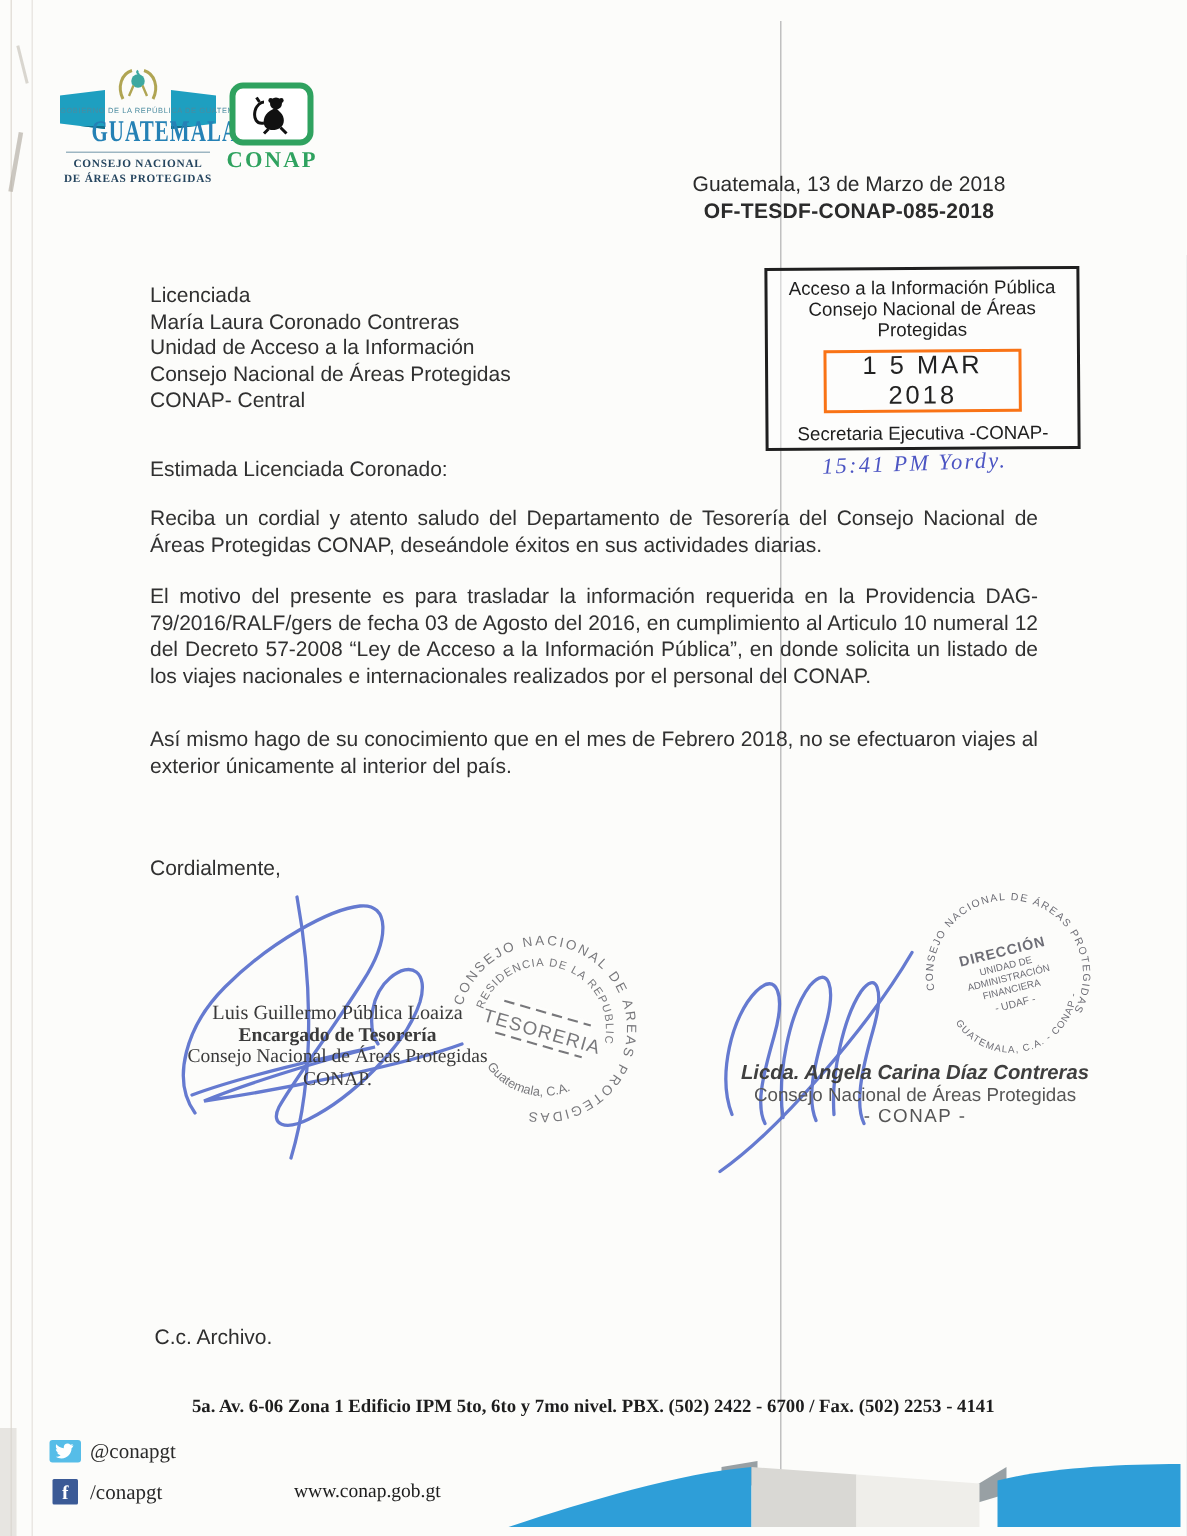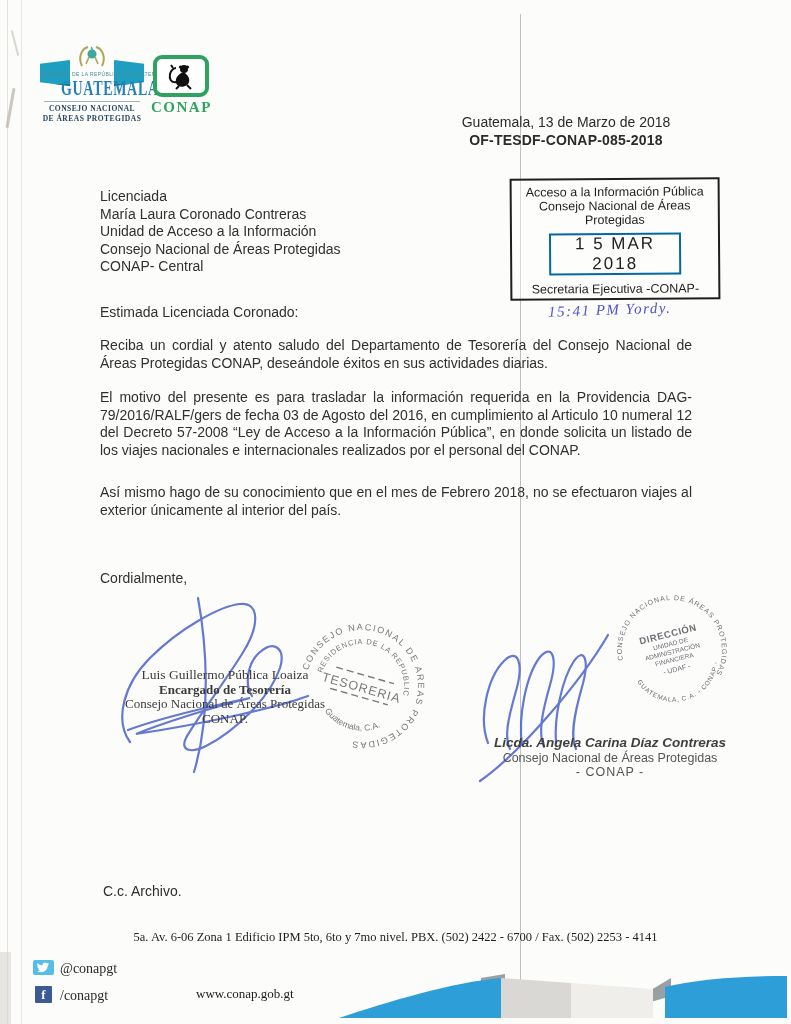--- a/index.html
+++ b/index.html
@@ -31,45 +31,45 @@
   .conap-word{font-family:"Liberation Serif",serif;font-weight:bold;font-size:15px;letter-spacing:1.5px;color:#2fa25f;margin-top:2px;}
 
   
   .dateblock{position:absolute;left:438px;top:114px;width:256px;text-align:center;font-size:14px;color:#2b2b2b;}
   .dateblock .ref{font-weight:bold;margin-top:2px;letter-spacing:.2px;}
 
   
   .rstamp{position:absolute;left:510px;top:178px;width:206px;height:118px;border:2px solid #1f1f1f;transform:rotate(-.4deg);background:rgba(255,255,255,.4);text-align:center;color:#1e1e1e;}
   .rstamp .l1{font-size:12.5px;margin-top:5px;}
   .rstamp .l2{font-size:12.5px;}
-  .rstamp .datebox{margin:6px auto 0 auto;width:128px;height:38px;border:2px solid #0369a1;display:flex;align-items:center;justify-content:center;font-size:17px;letter-spacing:2px;color:#222;}
+  .rstamp .datebox{margin:6px auto 0 auto;width:128px;height:38px;border:2px solid #f97316;display:flex;align-items:center;justify-content:center;font-size:17px;letter-spacing:2px;color:#222;}
   .rstamp .l3{font-size:12.5px;margin-top:7px;}
 
   .handnote{position:absolute;left:548px;top:301px;width:160px;font-family:"Liberation Serif",serif;font-style:italic;font-size:15px;letter-spacing:1.5px;color:#4c55c3;transform:rotate(-2deg);}
 
   
   .abs{position:absolute;}
   .body-text{left:100px;width:592px;font-size:14px;line-height:17.5px;color:#303030;}
   .just{text-align:justify;}
   .recipient div{white-space:nowrap;}
 
   
   .sig-left-text{position:absolute;left:92px;top:668px;width:266px;text-align:center;font-family:"Liberation Serif",serif;font-size:13px;line-height:14.5px;color:#3a3a3a;}
   .sig-left-text .nm{font-size:13.5px;}
   .sig-left-text .ti{font-weight:bold;}
-  .sig-right-text{position:absolute;left:460px;top:707px;width:300px;text-align:center;color:#4a4a4a;margin-top:28px;}
+  .sig-right-text{position:absolute;left:460px;top:707px;width:300px;text-align:center;color:#4a4a4a;}
   .sig-right-text .nm{font-weight:bold;font-style:italic;font-size:13.5px;color:#3f3f3f;}
   .sig-right-text .ti{font-size:10.5px;color:#6a6a6a;margin-top:1px;}
   .sig-right-text .org{font-size:12.5px;color:#555;margin-top:1px;}
   .sig-right-text .org2{font-size:12.5px;color:#555;letter-spacing:1px;}
   svg text{font-family:"Liberation Sans",sans-serif;}
 
   
   .cc{position:absolute;left:103px;top:883px;font-size:14px;color:#2e2e2e;}
-  .addr{position:absolute;left:0;top:930px;width:791px;text-align:center;font-family:"Liberation Serif",serif;font-size:12.5px;color:#1d1d1d;}
+  .addr{position:absolute;left:0;top:930px;width:791px;text-align:center;font-family:"Liberation Serif",serif;font-size:12.5px;color:#1d1d1d;font-weight:bold;}
   .soc-ic{position:absolute;display:flex;align-items:center;justify-content:center;}
   .tw{left:33px;top:960px;width:21px;height:15px;background:#56bde8;border-radius:2px;}
   .fb{left:35px;top:986px;width:17px;height:17px;background:#3b5a96;border-radius:1px;font-family:"Liberation Serif",serif;font-weight:bold;color:#fff;font-size:13px;}
   .soc-label{position:absolute;font-family:"Liberation Serif",serif;font-size:14px;color:#2a2a2a;}
   .weburl{position:absolute;left:196px;top:986px;font-family:"Liberation Serif",serif;font-size:13px;color:#1c1c1c;}
   .ribbon{position:absolute;left:335px;top:974px;}
 </style>
 </head>
 <body>
 

